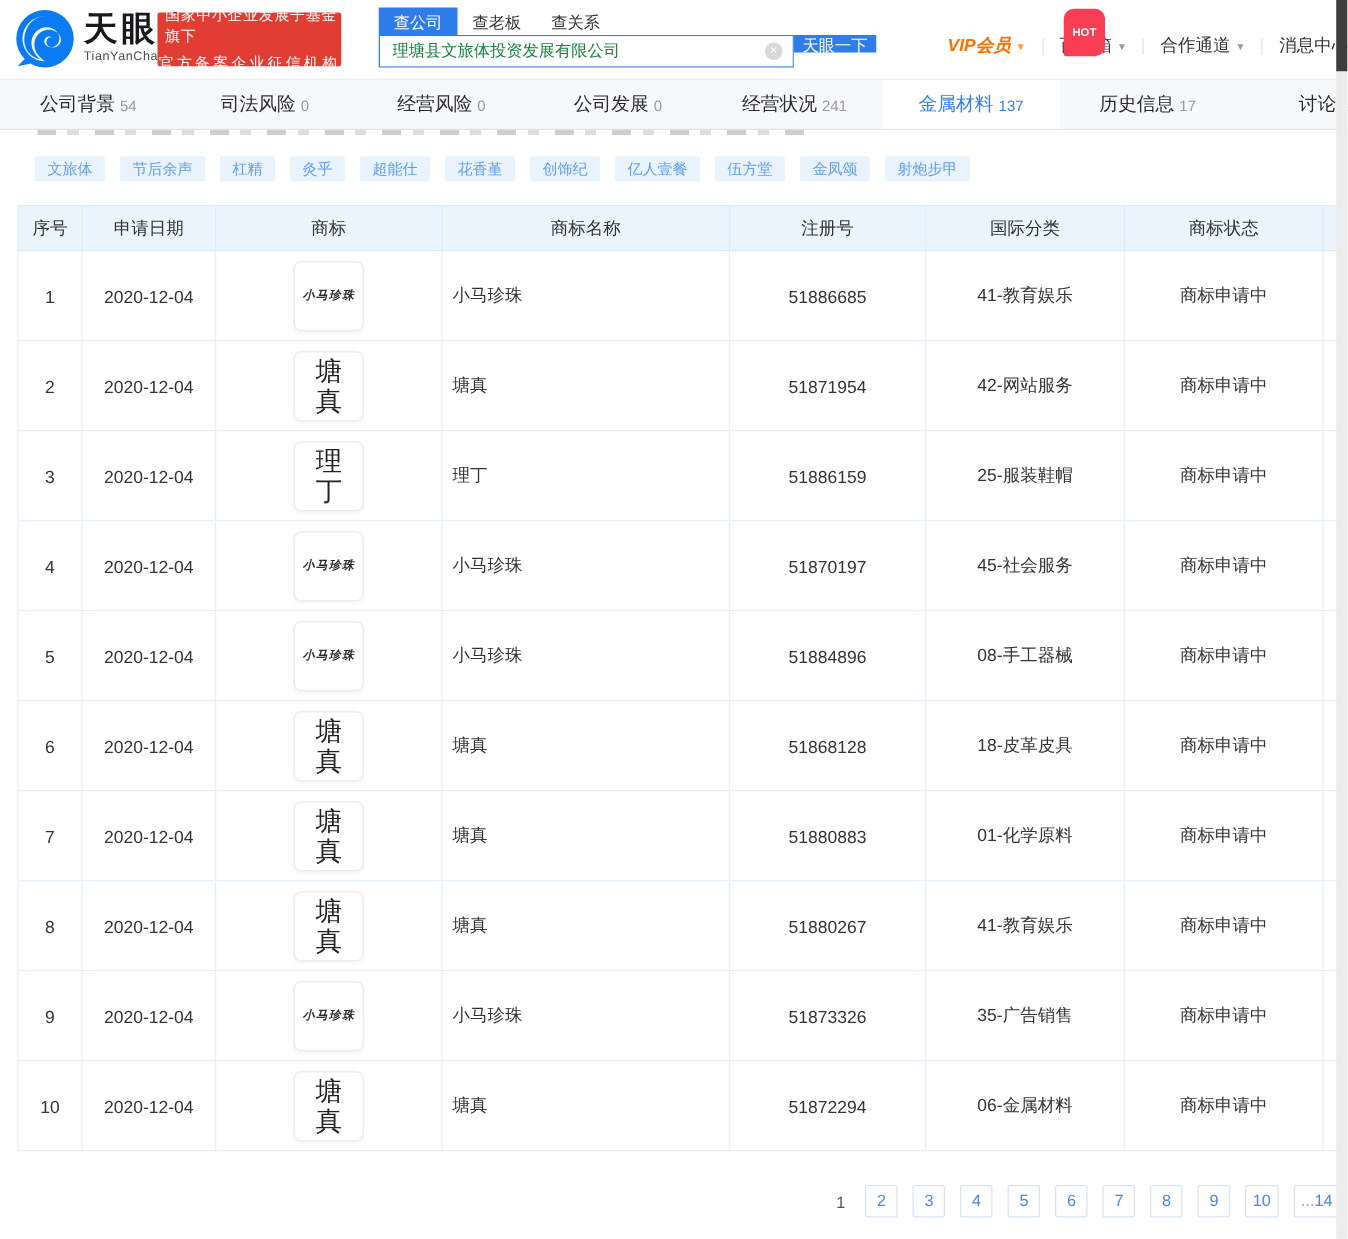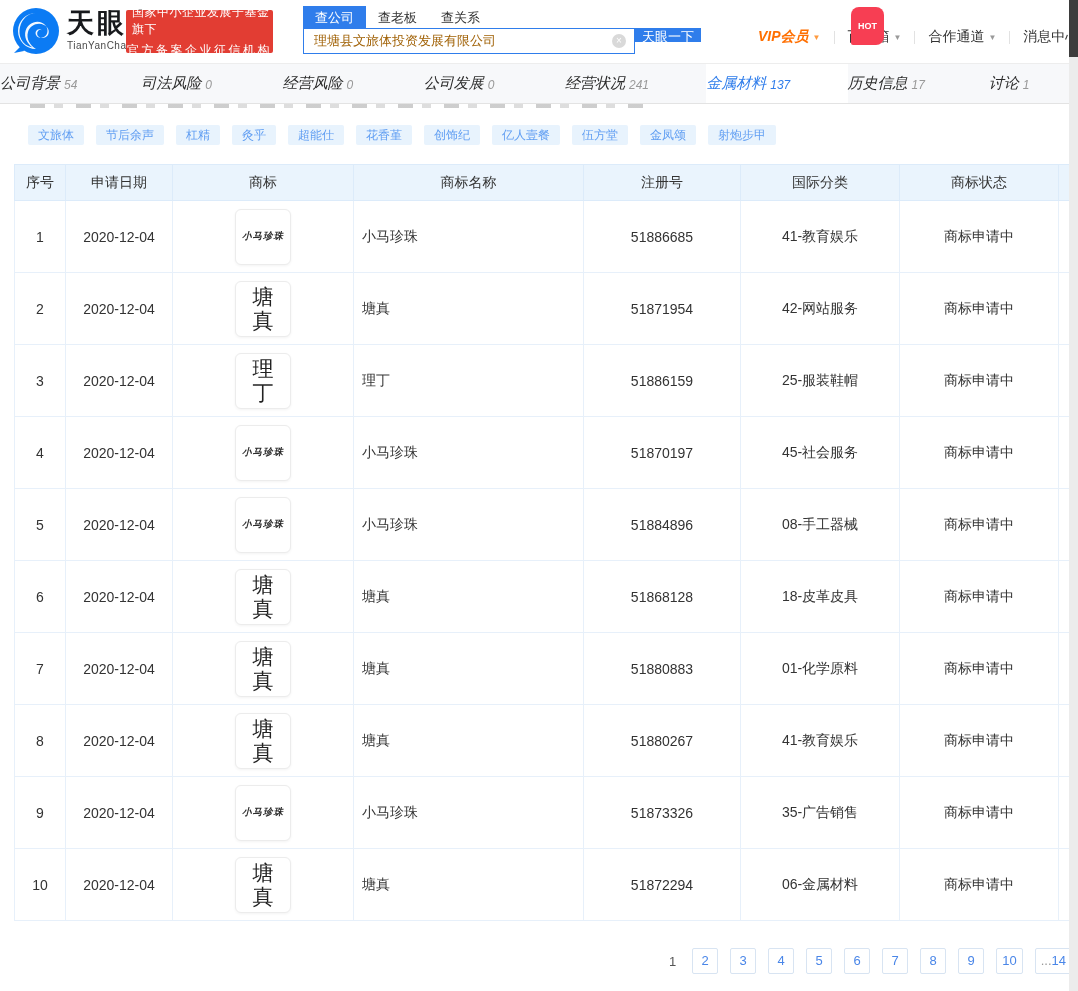--- a/index.html
+++ b/index.html
@@ -22,42 +22,42 @@
   }
   .gov-badge .l1 { letter-spacing:.5px;margin-left:6px; }
   .gov-badge .l2 { letter-spacing:2.5px; }
 
   .search-area { position:absolute; left:303px; top:6px; }
   .search-tabs { display:flex; font-size:13px; height:22px; }
   .search-tab { padding:3px 12px 0 12px; color:#333; cursor:pointer; }
   .search-tab.active { background:#2f7deb; color:#fff; }
   .search-row { display:flex; }
   .input-wrap { position:relative; width:332px; height:26px; border:1px solid #2f7deb; background:#fff; }
-  .input-wrap input { border:none; outline:none; width:100%; height:100%; padding:0 30px 0 10px; font-size:13px; color:#a16207; font-family:inherit; }
+  .input-wrap input { border:none; outline:none; width:100%; height:100%; padding:0 30px 0 10px; font-size:13px; color:#15803d; font-family:inherit; }
   .clear-ic {
     position:absolute; right:8px; top:5px; width:14px; height:14px; border-radius:50%;
     background:#d9d9d9; color:#fff; font-size:10px; line-height:14px; text-align:center; cursor:pointer;
   }
   .search-btn { width:66px; height:14px; background:#2f7deb; color:#fff; border:none; font-size:13px; cursor:pointer; font-family:inherit; }
 
   .top-right { position:absolute; left:726px; top:28px; width:352px; overflow:hidden; display:flex; align-items:center; font-size:14px; color:#333; white-space:nowrap; }
   .tr-item { cursor:pointer; display:flex; align-items:center; }
   .vip { color:#ff6f00; font-weight:bold; font-style:italic;margin-left:32px; }
   .caret { font-size:8px; color:#999; margin-left:4px; }
   .vip .caret { color:#ff9a3e; }
   .sep { width:1px; height:13px; background:#e2e2e2; margin:0 13px; flex:none; }
   .hot-badge {
     position:absolute; left:851px; top:7px; background:#f73e53; color:#fff;
     font-size:9px; font-weight:bold; padding:14px 7px; border-radius:8px 8px 8px 2px;
   }
 
   
   .tabbar { position:absolute; top:63px; left:0; width:1078px; height:41px; background:#f7f8fa; border-top:1px solid #ededed; border-bottom:1px solid #e3e3e3; overflow:hidden; }
   .tabbar-inner { display:flex; width:1130px; height:100%; }
-  .nav-tab { flex:1; display:flex; align-items:center; font-size:15px; color:#2b2b2b; cursor:pointer;font-style:italic; }
+  .nav-tab { flex:1; display:flex; align-items:center; justify-content:center; font-size:15px; color:#2b2b2b; cursor:pointer; }
   .nav-tab .cnt { font-size:12px; color:#999; margin-left:4px; margin-top:3px; }
   .nav-tab.active { background:#fff; color:#2f7deb; }
   .nav-tab.active .cnt { color:#2f7deb; }
 
   
   .fragments {
     position:absolute; top:104px; left:30px; width:618px; height:4px; opacity:.75;
     background:repeating-linear-gradient(90deg,#bdbdbd 0 15px, transparent 15px 24px, #d2d2d2 24px 33px, transparent 33px 46px);
   }
 

